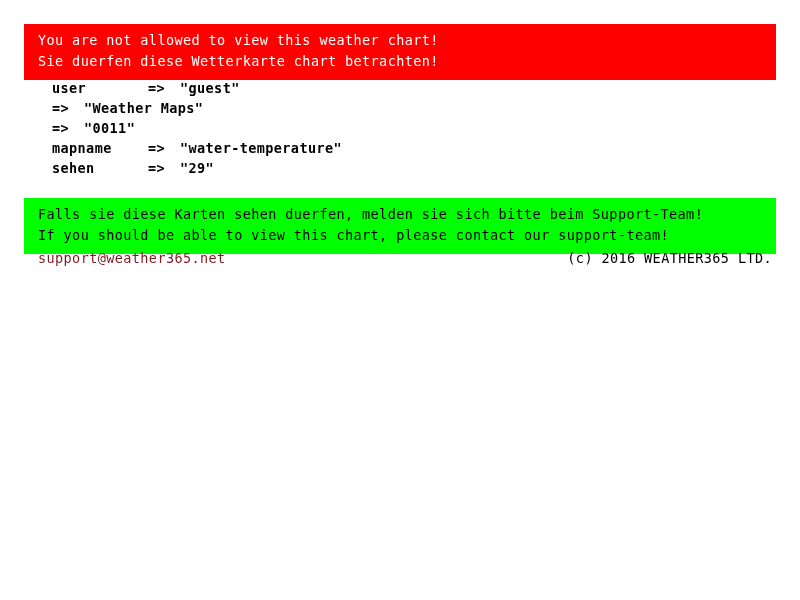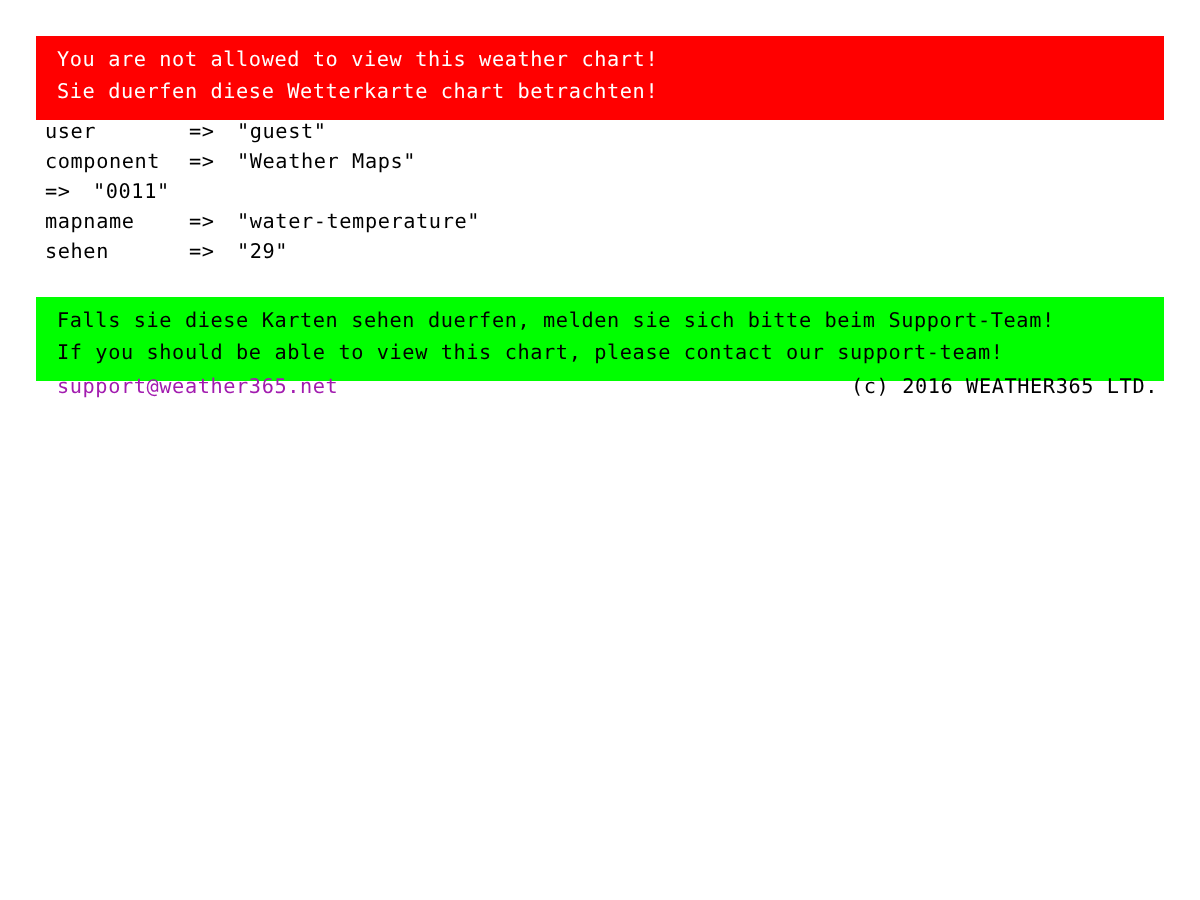--- a/index.html
+++ b/index.html
@@ -38,25 +38,26 @@
   .banner-info {
     top: 198px;
     background: #00ff00;
     color: #000000;
   }
   .banner-line {
     white-space: pre;
   }
   .params {
     position: absolute;
-    left: 30px;
+    left: 52px;
     top: 78px;
     line-height: 20px;
     font-size: 13.5px;
     letter-spacing: 0.4px;
+    font-weight: bold;
   }
   .param-row {
     display: flex;
     white-space: pre;
     height: 20px;
     align-items: baseline;
   }
   .param-key {
     display: inline-block;
     width: 96px;
@@ -73,21 +74,21 @@
     left: 38px;
     top: 250px;
     width: 734px;
     display: flex;
     justify-content: space-between;
     font-size: 13.5px;
     letter-spacing: 0.4px;
     white-space: pre;
   }
   .footer a {
-    color: #a21caf;
+    color: #7f1d1d;
     text-decoration: none;
   }
 </style>
 </head>
 <body>
 
 <div class="page">
 
   <div class="banner banner-error">
     <div class="banner-line">You are not allowed to view this weather chart!</div>
@@ -96,21 +97,20 @@
 
   <div class="params">
 
     <div class="param-row">
       <span class="param-key">user</span>
       <span class="param-arrow">=&gt;</span>
       <span class="param-val">"guest"</span>
     </div>
 
     <div class="param-row">
-      <span class="param-key">component</span>
       <span class="param-arrow">=&gt;</span>
       <span class="param-val">"Weather Maps"</span>
     </div>
 
     <div class="param-row">
       <span class="param-arrow">=&gt;</span>
       <span class="param-val">"0011"</span>
     </div>
 
     <div class="param-row">

